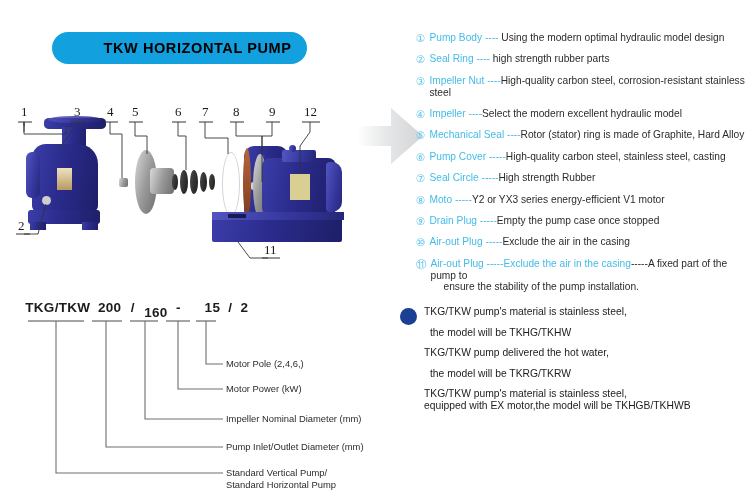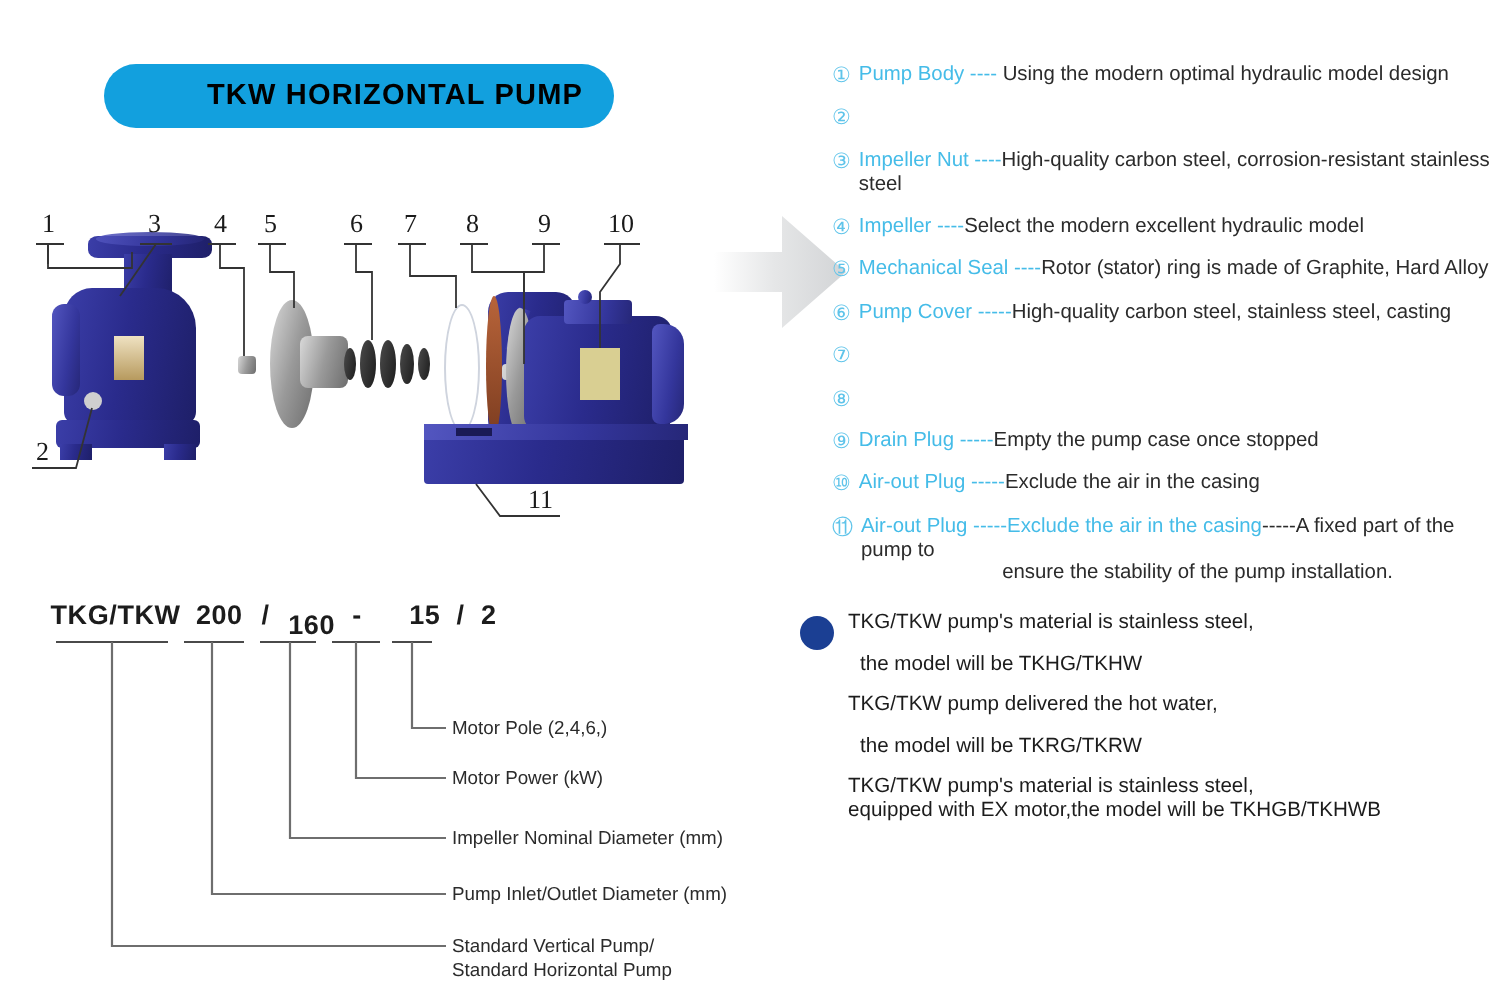--- a/index.html
+++ b/index.html
@@ -29,21 +29,21 @@
   
   #arrow{position:absolute;left:357px;top:100px;width:68px;height:72px;}
 
   
   #legend{position:absolute;left:416px;top:32px;width:338px;}
   .leg-row{display:flex;align-items:flex-start;margin-bottom:9.4px;line-height:1.15;}
   .leg-num{flex:0 0 auto;color:#5fc4ea;font-size:10.5px;margin-right:4px;
            font-family:"DejaVu Sans",sans-serif;}
   .leg-txt{font-size:10.2px;color:#2b2b2b;}
   .leg-part{color:#45bce8;}
-  .leg-sub{display:block;margin-left:13px;text-align:center;}
+  .leg-sub{display:block;margin-left:13px;}
 
   
   #nomen{position:absolute;left:18px;top:296px;width:380px;height:200px;}
   #code-line{position:absolute;left:4px;top:0px;width:230px;height:22px;
       display:flex;align-items:center;font-family:"Liberation Sans",sans-serif;
       font-size:13.5px;font-weight:bold;color:#1c1c1c;letter-spacing:.3px;}
   #code-line .cseg{display:inline-block;text-align:center;}
   svg.nomen-lines{position:absolute;left:0;top:0;width:380px;height:200px;overflow:visible;}
   .nom-label{position:absolute;font-size:9.4px;color:#2b2b2b;
       font-family:"Liberation Sans",sans-serif;white-space:nowrap;line-height:1.35;}
@@ -142,21 +142,21 @@
   </svg>
 
   <div class="cal-num" style="left:21px;top:8px;">1</div>
   <div class="cal-num" style="left:74px;top:8px;">3</div>
   <div class="cal-num" style="left:107px;top:8px;">4</div>
   <div class="cal-num" style="left:132px;top:8px;">5</div>
   <div class="cal-num" style="left:175px;top:8px;">6</div>
   <div class="cal-num" style="left:202px;top:8px;">7</div>
   <div class="cal-num" style="left:233px;top:8px;">8</div>
   <div class="cal-num" style="left:269px;top:8px;">9</div>
-  <div class="cal-num" style="left:304px;top:8px;">10</div>
+  <div class="cal-num" style="left:304px;top:8px;">12</div>
   <div class="cal-num" style="left:18px;top:122px;">2</div>
   <div class="cal-num" style="left:264px;top:146px;">11</div>
 </div>
 
 <div id="arrow">
   <svg viewBox="0 0 68 72" width="68" height="72">
     <defs>
       <linearGradient id="ag" x1="0" y1="0" x2="1" y2="0">
         <stop offset="0%" stop-color="#ffffff"></stop>
         <stop offset="45%" stop-color="#e6e7e8"></stop>
@@ -171,20 +171,23 @@
 
   <div class="leg-row">
     <span class="leg-num">①</span>
     <span class="leg-txt">
       <span class="leg-part">Pump Body</span><span class="leg-part"> ---- </span><span>Using the modern optimal hydraulic model design</span>
     </span>
   </div>
 
   <div class="leg-row">
     <span class="leg-num">②</span>
+    <span class="leg-txt">
+      <span class="leg-part">Seal Ring</span><span class="leg-part"> ---- </span><span>high strength rubber parts</span>
+    </span>
   </div>
 
   <div class="leg-row">
     <span class="leg-num">③</span>
     <span class="leg-txt">
       <span class="leg-part">Impeller Nut</span><span class="leg-part"> ----</span><span>High-quality carbon steel, corrosion-resistant stainless steel</span>
     </span>
   </div>
 
   <div class="leg-row">
@@ -203,24 +206,30 @@
 
   <div class="leg-row">
     <span class="leg-num">⑥</span>
     <span class="leg-txt">
       <span class="leg-part">Pump Cover</span><span class="leg-part"> -----</span><span>High-quality carbon steel, stainless steel, casting</span>
     </span>
   </div>
 
   <div class="leg-row">
     <span class="leg-num">⑦</span>
+    <span class="leg-txt">
+      <span class="leg-part">Seal Circle</span><span class="leg-part"> -----</span><span>High strength Rubber</span>
+    </span>
   </div>
 
   <div class="leg-row">
     <span class="leg-num">⑧</span>
+    <span class="leg-txt">
+      <span class="leg-part">Moto</span><span class="leg-part"> -----</span><span>Y2 or YX3 series energy-efficient V1 motor</span>
+    </span>
   </div>
 
   <div class="leg-row">
     <span class="leg-num">⑨</span>
     <span class="leg-txt">
       <span class="leg-part">Drain Plug</span><span class="leg-part"> -----</span><span>Empty the pump case once stopped</span>
     </span>
   </div>
 
   <div class="leg-row">

